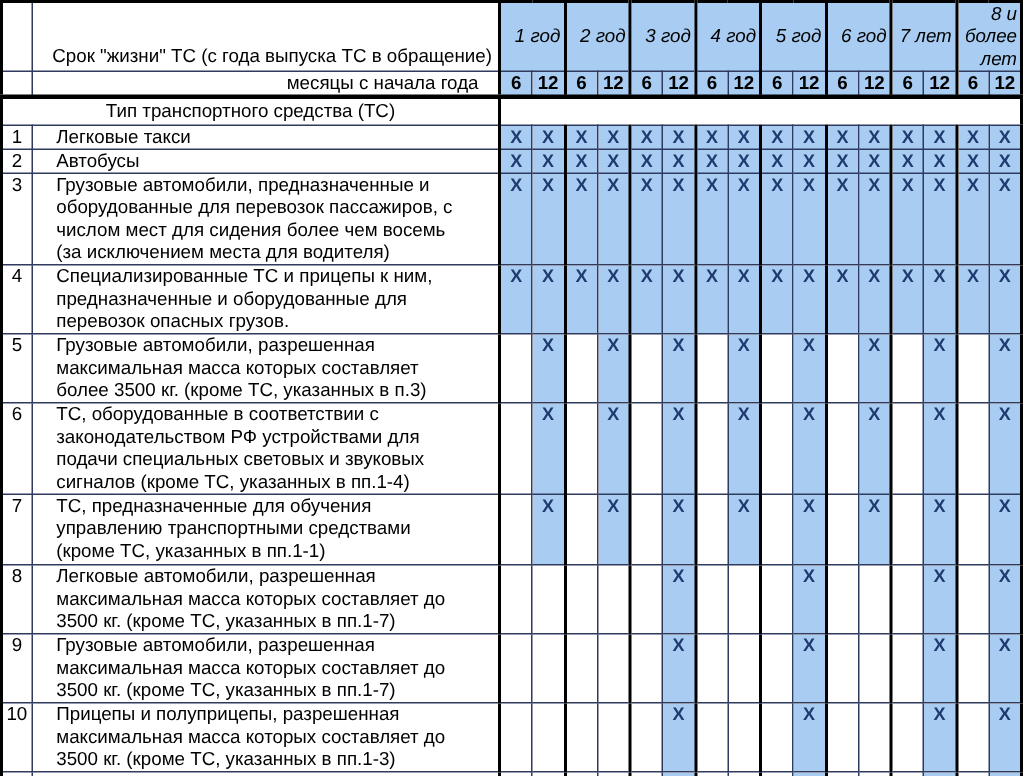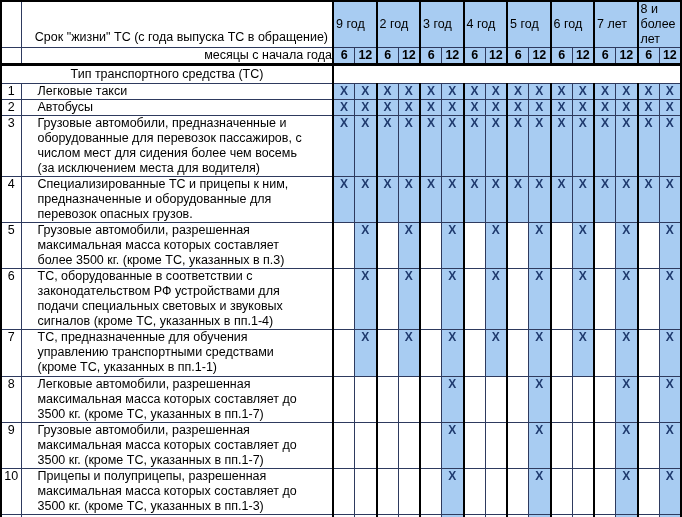--- a/index.html
+++ b/index.html
@@ -3,22 +3,22 @@
 <meta charset="utf-8">
 <style>
   html,body{margin:0;padding:0;background:#fff;}
   body{width:682px;font-family:"Liberation Sans","DejaVu Sans",sans-serif;color:#000;}
   table{border-collapse:collapse;table-layout:fixed;width:682px;border:2px solid var(--outer,#000);}
   td{border:1px solid var(--grid,#2e3a5e);padding:0 2px;vertical-align:top;
      font-size:12.5px;line-height:15px;overflow:hidden;}
   .blue{background:var(--blue,#a8ccf2);}
   .corner{background:#fff;}
   .lifespan{text-align:right;vertical-align:bottom;padding:0 4px 2px 2px;}
-  .months{text-align:right;height:14px;padding:0 0;}
-  .year{text-align:left;vertical-align:middle;height:40px;}
+  .months{text-align:right;height:14px;padding:0 13px;}
+  .year{text-align:right;vertical-align:middle;height:40px;font-style:italic;}
   .sub{text-align:center;font-weight:bold;height:14px;padding:0;}
   .typerow td{border-top:3px solid var(--outer,#000);margin-left:36px;}
   .typecell{text-align:center;vertical-align:middle;height:17px;}
   .typeblank{background:#fff;}
   .num{text-align:center;padding:0;}
   .desc{padding:0 16px;}
   .cell{text-align:center;padding:0;font-weight:bold;font-size:12px;line-height:15px;
         color:var(--mark,#1f3a6e);}
   .gend{border-right:2px solid var(--outer,#000);}
   .dstart{border-left:2px solid var(--outer,#000);}
@@ -55,21 +55,21 @@
       <col>
       <col>
       <col>
       <col>
   </colgroup>
   <thead>
     <tr id="year-row">
       <td class="corner"></td>
       <td class="lifespan">Срок "жизни" ТС (с года выпуска ТС в обращение)</td>
 
-    <td class="blue year gend dstart" colspan="2">9 год</td>
+    <td class="blue year gend dstart" colspan="2">1 год</td>
         <td class="blue year gend" colspan="2">2 год</td>
         <td class="blue year gend" colspan="2">3 год</td>
         <td class="blue year gend" colspan="2">4 год</td>
         <td class="blue year gend" colspan="2">5 год</td>
         <td class="blue year gend" colspan="2">6 год</td>
         <td class="blue year gend" colspan="2">7 лет</td>
         <td class="blue year gend" colspan="2">8 и более лет</td>
       </tr>
     <tr id="sub-row">
       <td class="corner"></td>

